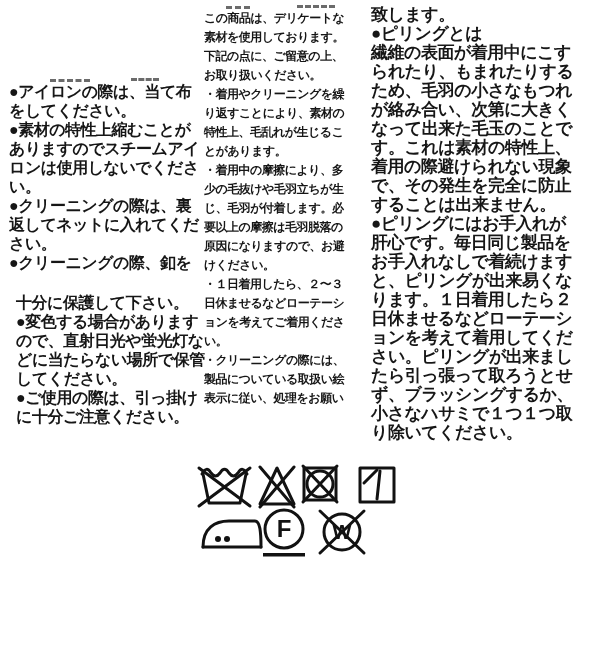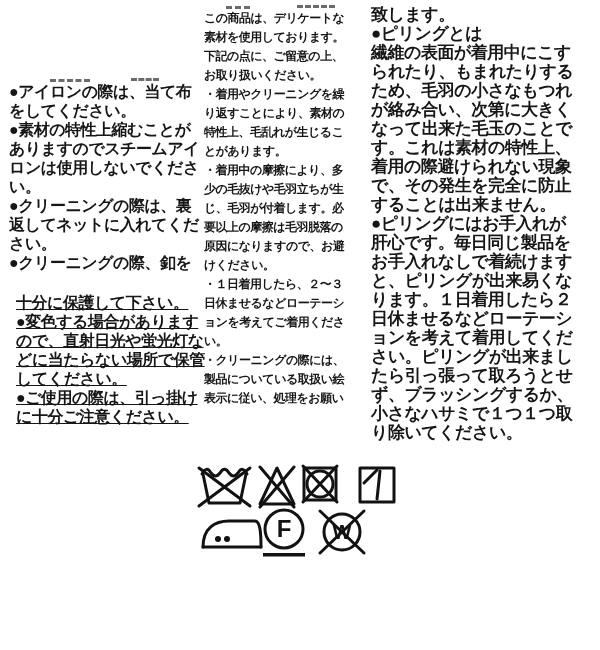--- a/index.html
+++ b/index.html
@@ -5,21 +5,21 @@
   html,body{margin:0;padding:0;background:#fff;}
   .page{
     position:relative;width:600px;height:650px;background:#ffffff;overflow:hidden;
     font-family:"Liberation Sans","DejaVu Sans",sans-serif;
   }
   .col{
     position:absolute;white-space:pre-line;color:#161616;font-weight:700;
     line-height:19px;letter-spacing:-0.5px;
   }
   .col-left-1{left:9px;top:82px;width:192px;font-size:16px;}
-  .col-left-2{left:16px;top:293px;width:192px;font-size:16px;text-decoration:underline;}
+  .col-left-2{left:16px;top:293px;width:192px;font-size:16px;}
   .col-middle{left:204px;top:9px;width:196px;font-size:12px;}
   .col-right{left:371px;top:5px;width:224px;font-size:17px;line-height:19px;}
   .smudge{position:absolute;height:0;border-top:3px dashed #3a3a3a;opacity:.75;}
   .smudge.s1{left:50px;top:79px;width:40px;}
   .smudge.s2{left:131px;top:78px;width:28px;}
   .smudge.s3{left:226px;top:6px;width:24px;}
   .smudge.s4{left:297px;top:5px;width:38px;}
   .sym{position:absolute;}
   .sym svg{display:block;}
   .sym-wash{left:196px;top:463px;}

